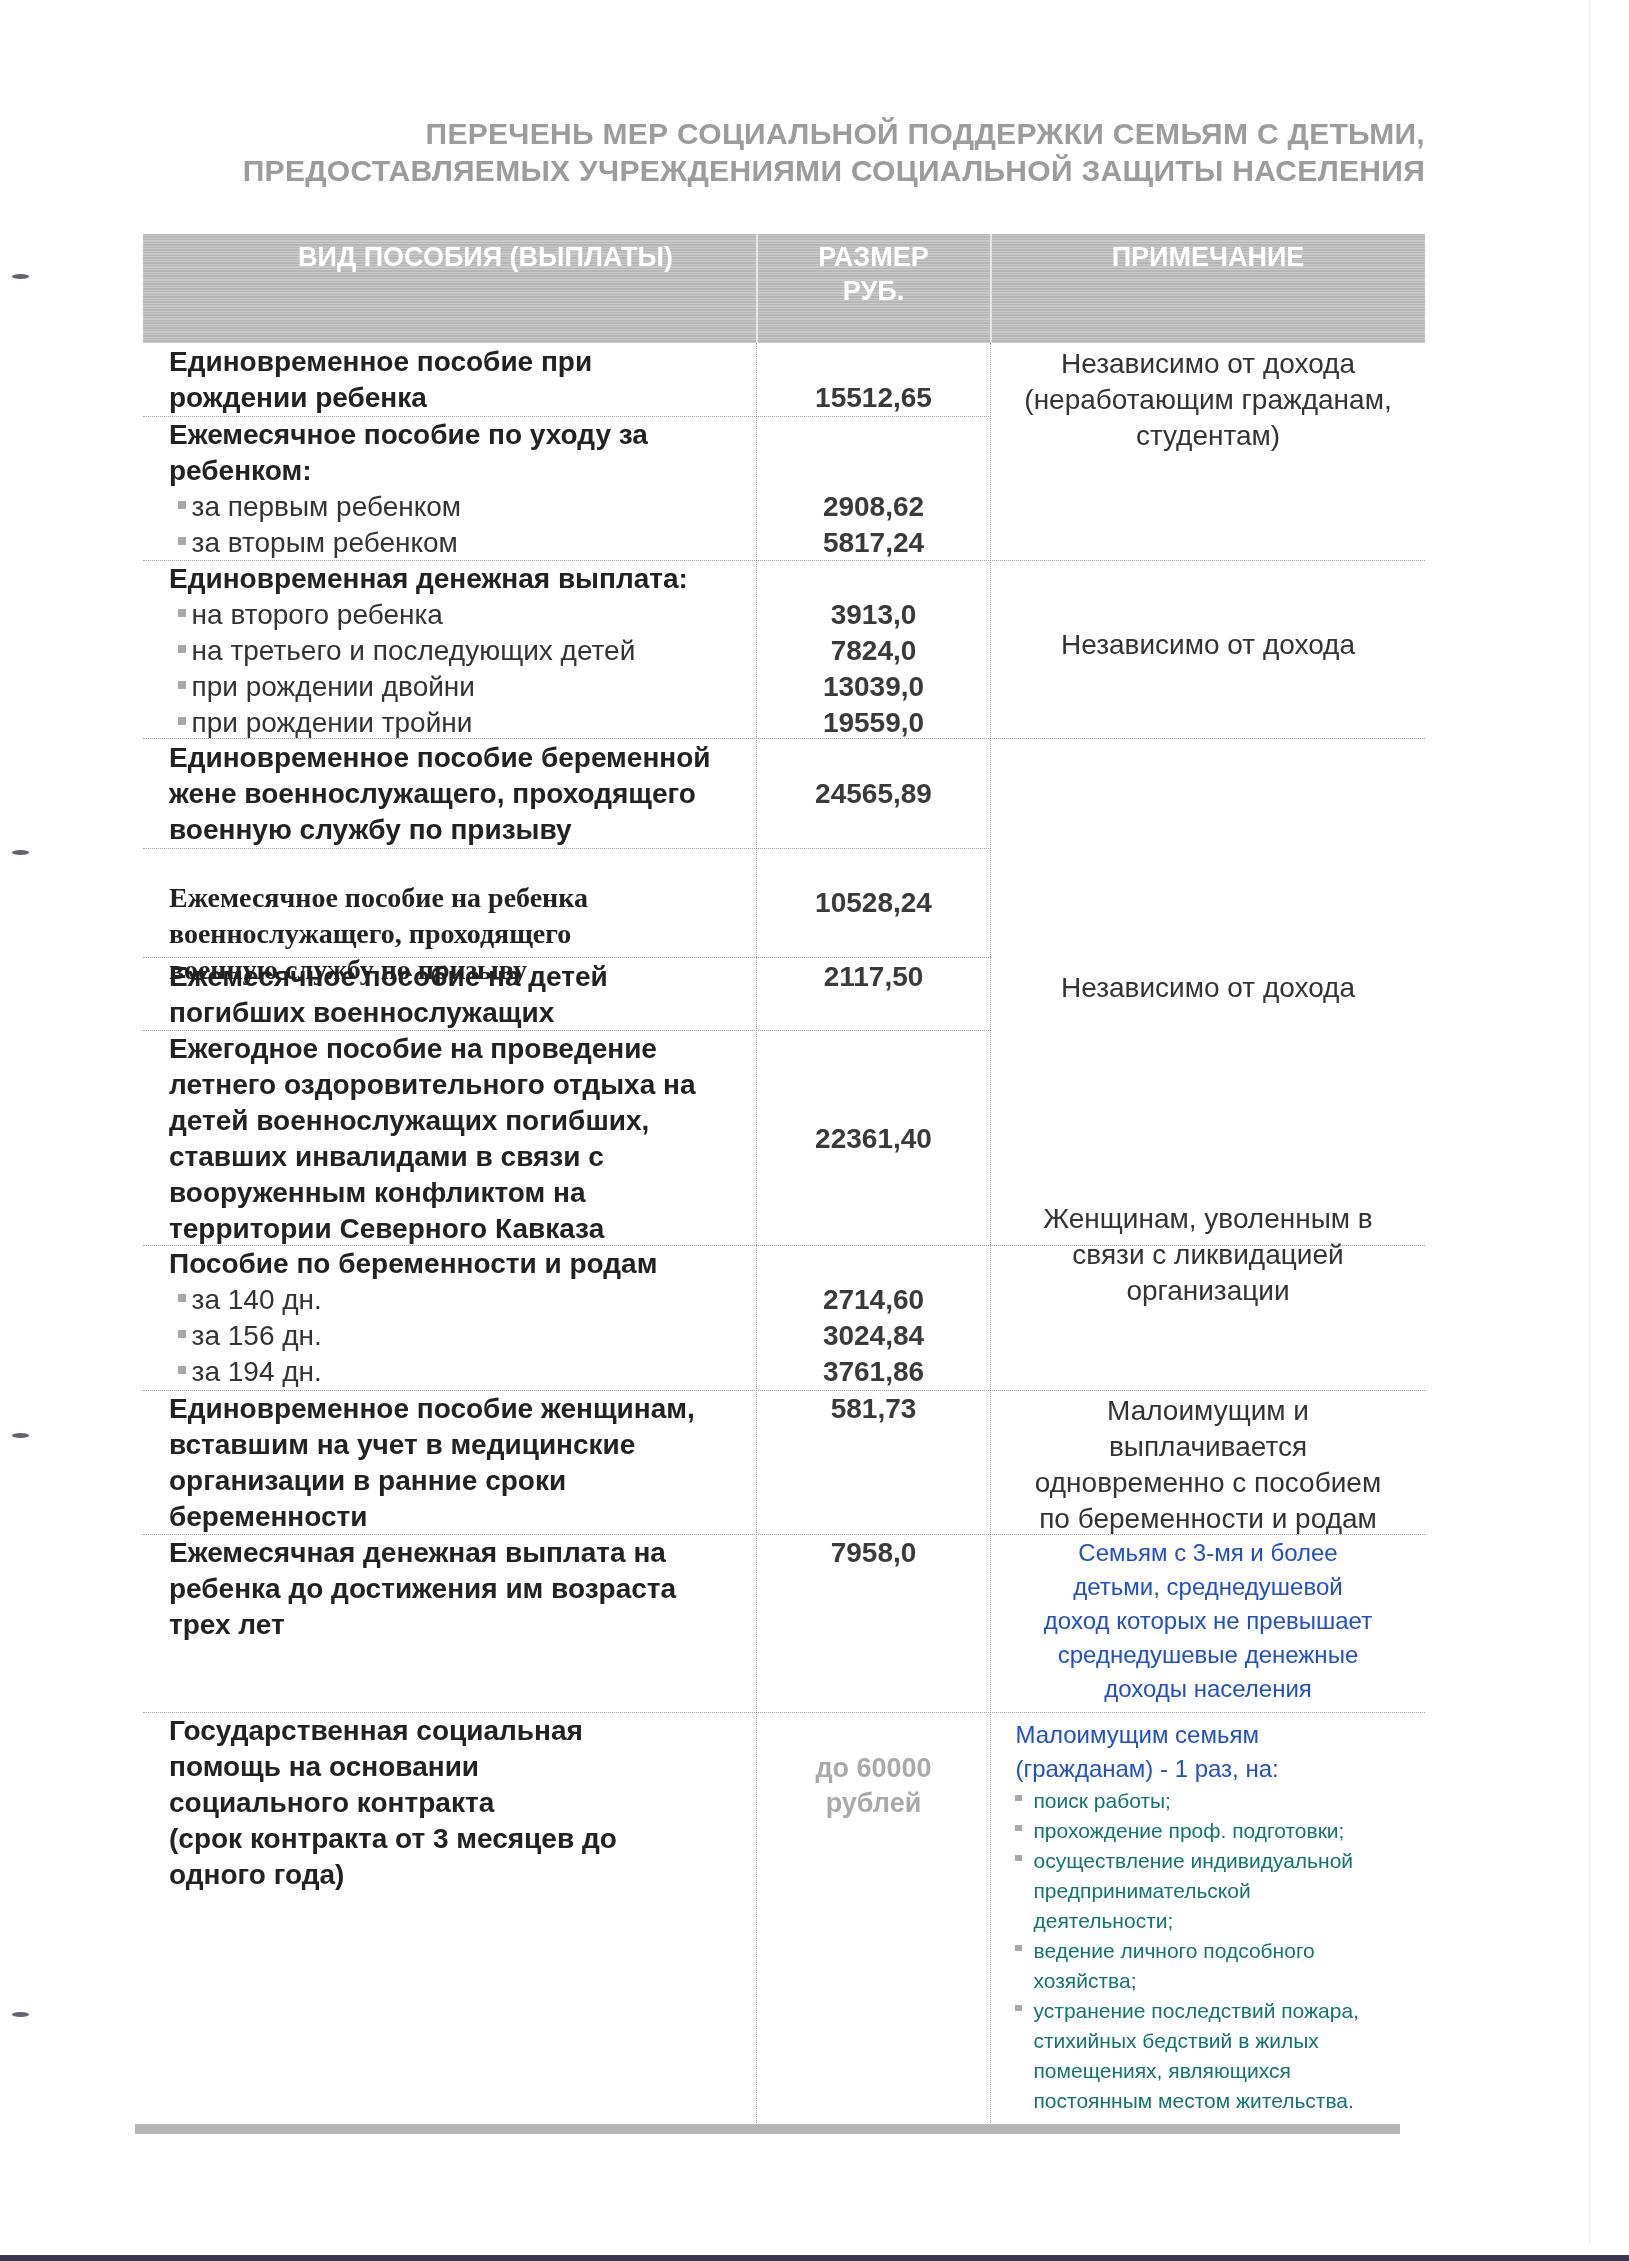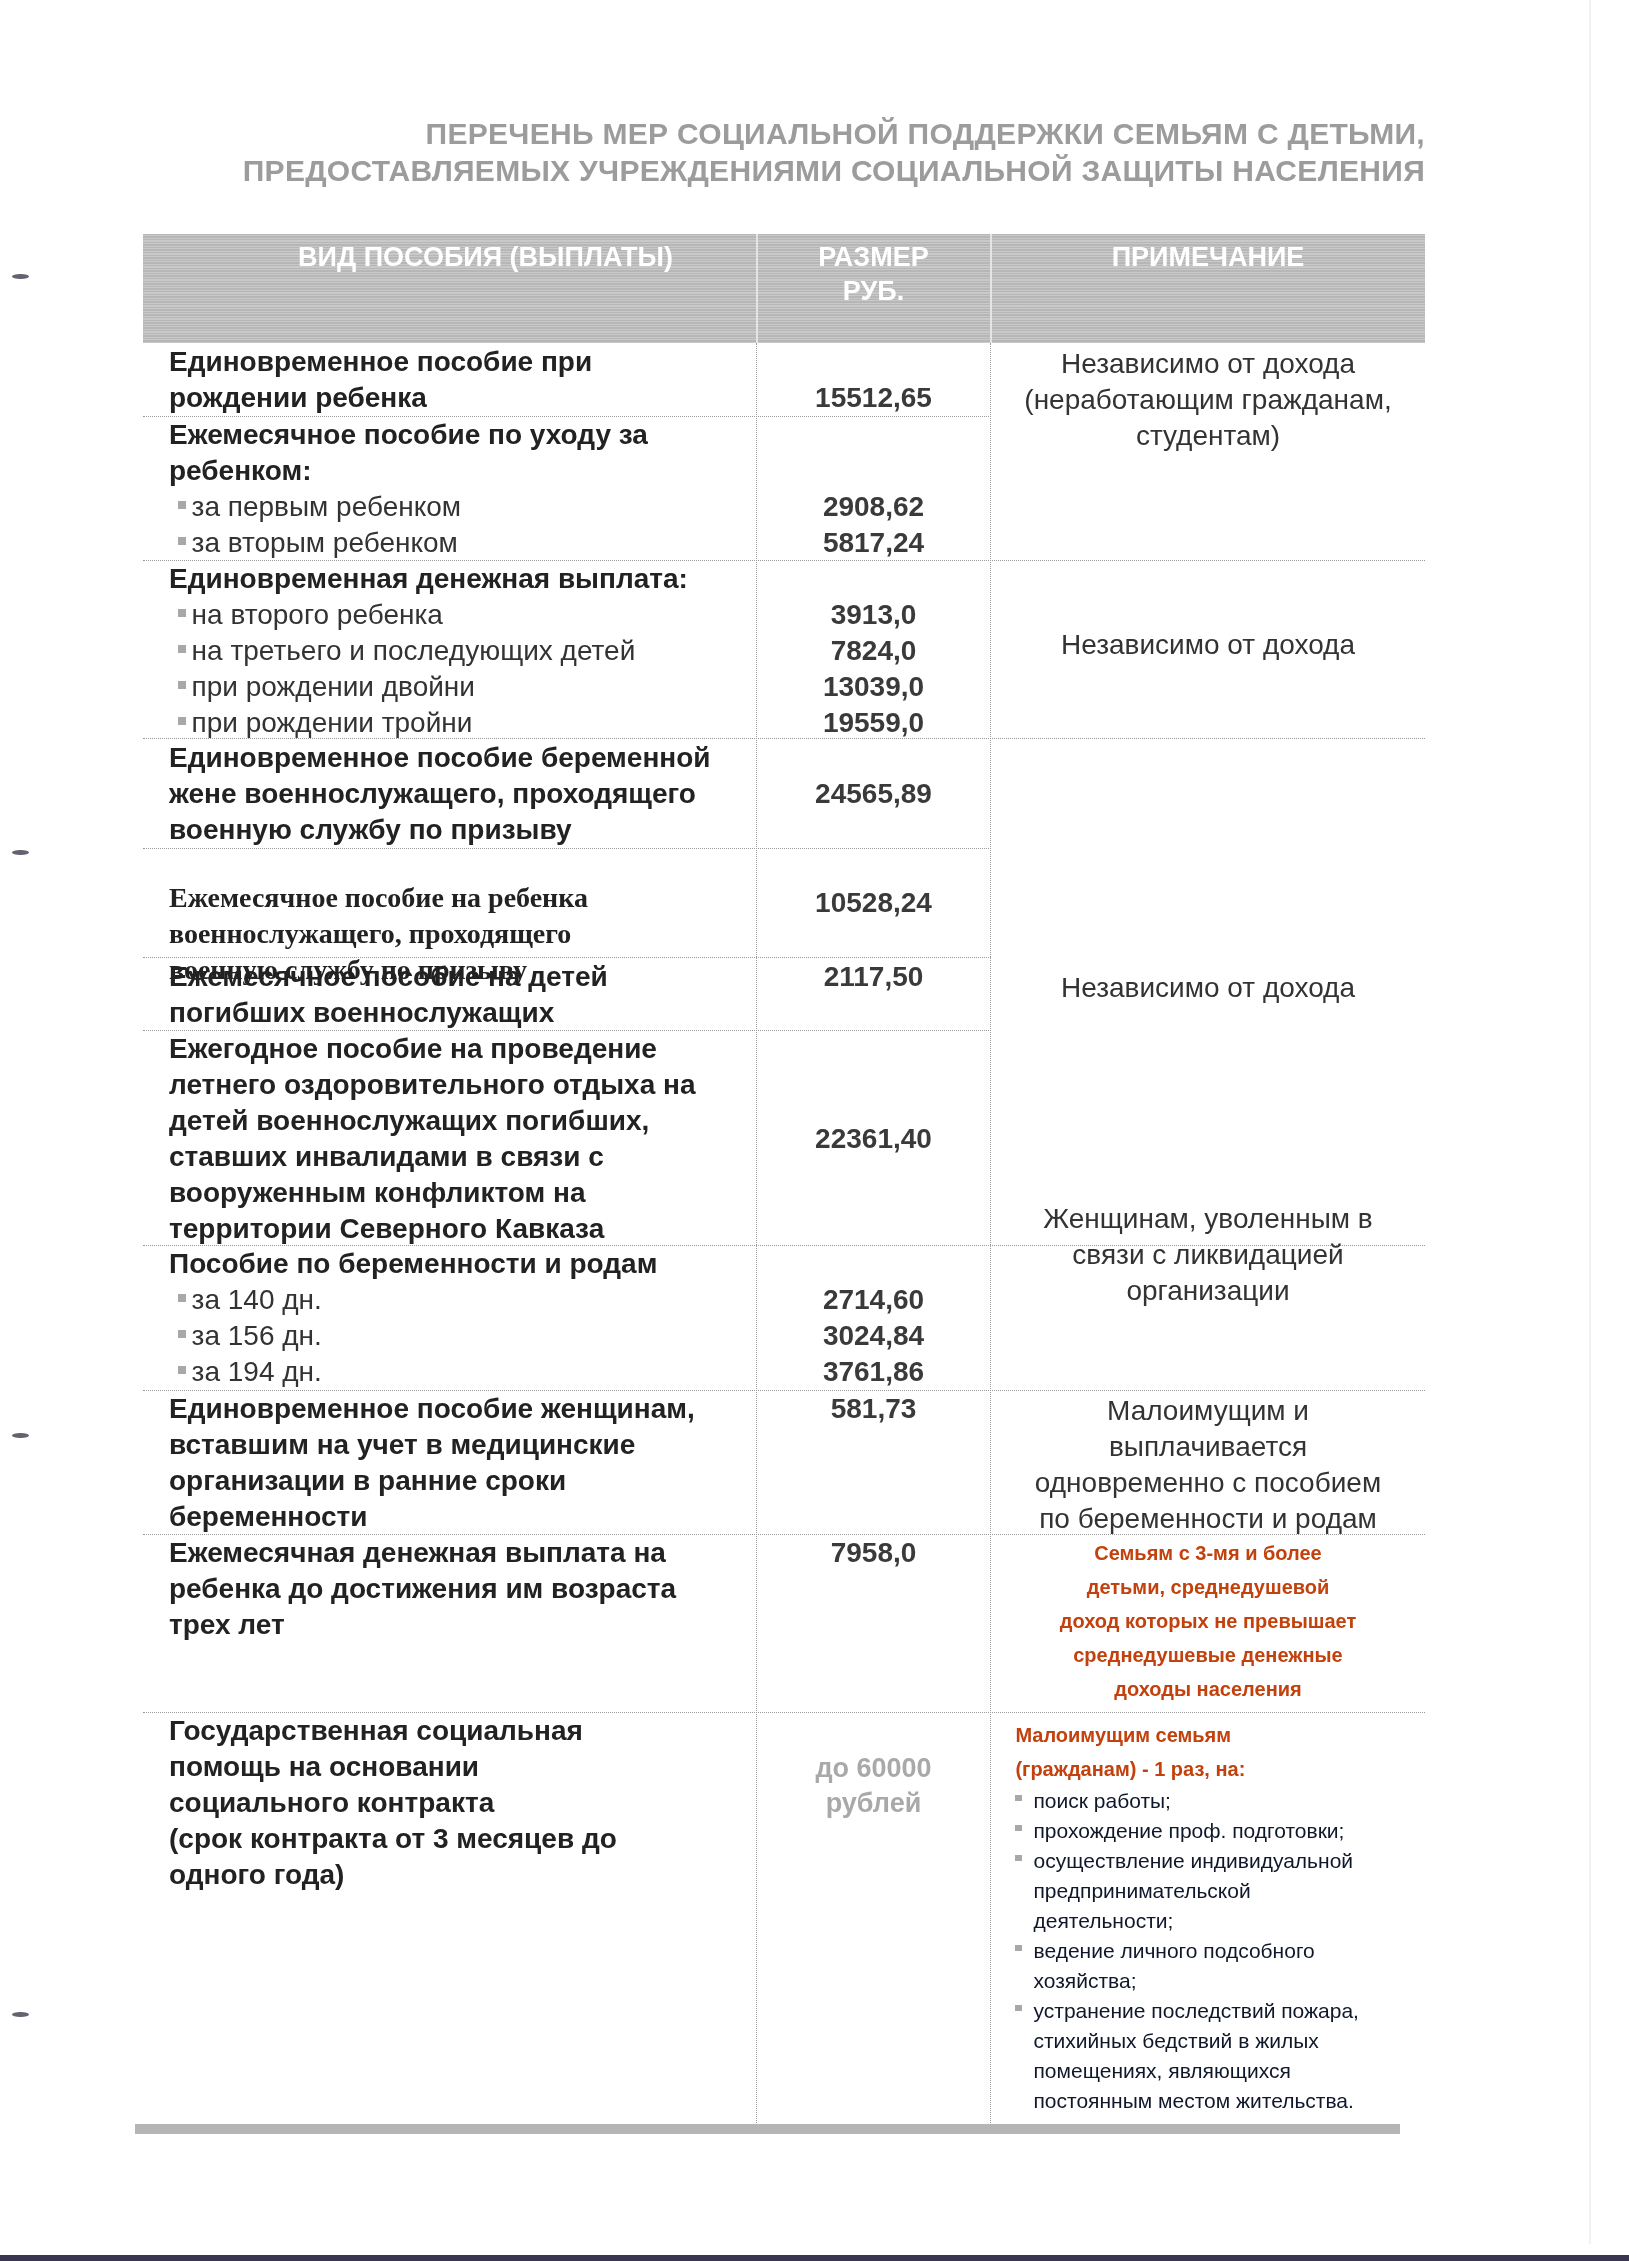--- a/index.html
+++ b/index.html
@@ -28,22 +28,22 @@
   .c2 { left:613px; width:235px; text-align:center; }
   .c3 { left:848px; width:434px; text-align:center; padding:0 13px; }
   .line { font-size:28px; line-height:36px; white-space:nowrap; }
   .b { font-weight:bold; color:#222; }
   .r { color:#333; }
   .sub { padding-left:9px; }
   .bullet { display:inline-block; width:8.4px; height:8.4px; background:#a8a8a8; margin-right:5.2px; vertical-align:middle; position:relative; top:-3.9px; }
   .val { font-size:28px; line-height:36px; color:#3a3a3a; font-weight:bold; }
   .val-gray { color:#a9a9a9; font-weight:bold; font-size:27px; line-height:35px; }
   .note { font-size:28px; line-height:36px; color:#333; }
-  .note-sm { font-size:20px; line-height:34px; color:#c2410c;font-weight:bold; }
-  .li { font-size:21px; line-height:30px; color:#0f172a; position:relative; padding-left:24.5px; }
+  .note-sm { font-size:24px; line-height:34px; color:#1d4ed8; }
+  .li { font-size:21px; line-height:30px; color:#0f766e; position:relative; padding-left:24.5px; }
   .li .bullet { position:absolute; left:6.4px; top:9px; width:6.4px; height:6.4px; margin:0; }
   .bottom-bar { position:absolute; left:-7.7px; top:1890px; width:1265px; height:10.3px; background:#b5b5b5; }
 </style>
 </head>
 <body>
 
 <div class="scan-edge-right"></div>
 <div class="scan-edge-bottom"></div>
 <div class="scan-mark" style="top:274px"></div>
 <div class="scan-mark" style="top:850px"></div>

